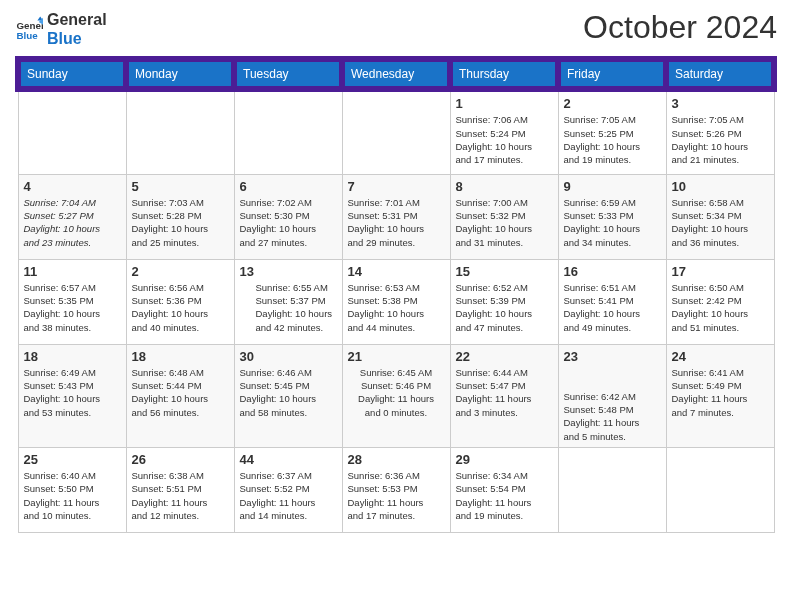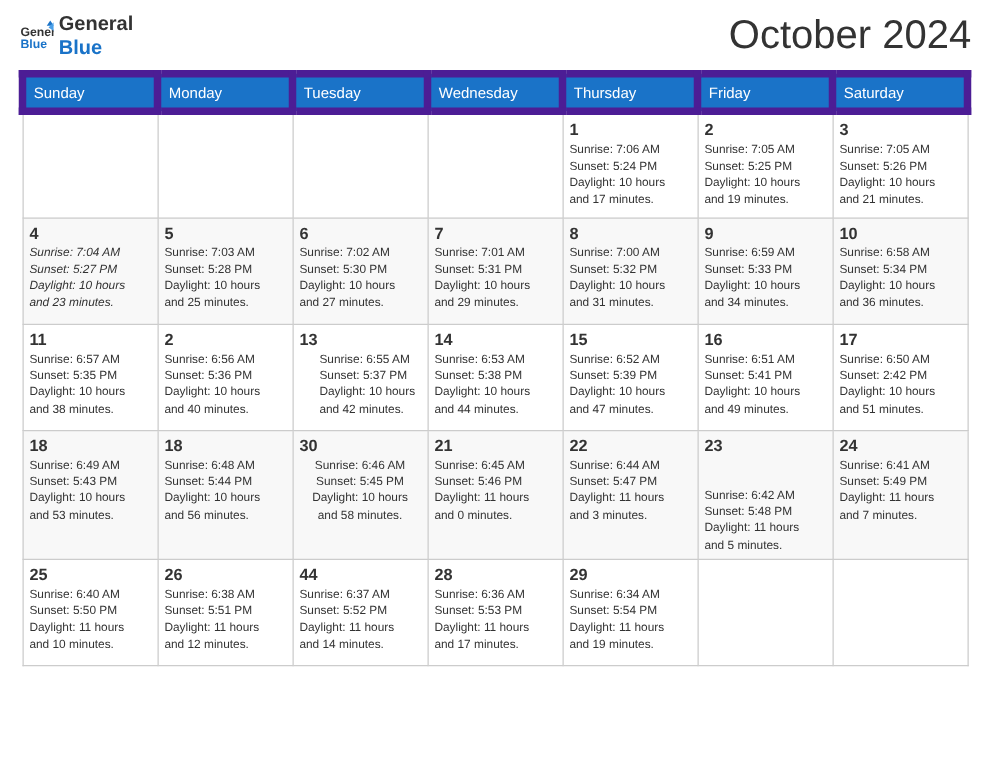--- a/index.html
+++ b/index.html
@@ -257,28 +257,28 @@
           </td>
           <td>
             <span class="day-number">18</span>
             <div class="day-info" style="white-space: pre-line;">Sunrise: 6:48 AM
 Sunset: 5:44 PM
 Daylight: 10 hours
 and 56 minutes.</div>
           </td>
           <td>
             <span class="day-number">30</span>
-            <div class="day-info" style="white-space: pre-line; text-align: center;">Sunrise: 6:46 AM
+            <div class="day-info" style="white-space: pre-line;">Sunrise: 6:46 AM
 Sunset: 5:45 PM
 Daylight: 10 hours
 and 58 minutes.</div>
           </td>
           <td>
             <span class="day-number">21</span>
-            <div class="day-info" style="white-space: pre-line;">Sunrise: 6:45 AM
+            <div class="day-info" style="white-space: pre-line; text-align: center;">Sunrise: 6:45 AM
 Sunset: 5:46 PM
 Daylight: 11 hours
 and 0 minutes.</div>
           </td>
           <td>
             <span class="day-number">22</span>
             <div class="day-info" style="white-space: pre-line;">Sunrise: 6:44 AM
 Sunset: 5:47 PM
 Daylight: 11 hours
 and 3 minutes.</div>

